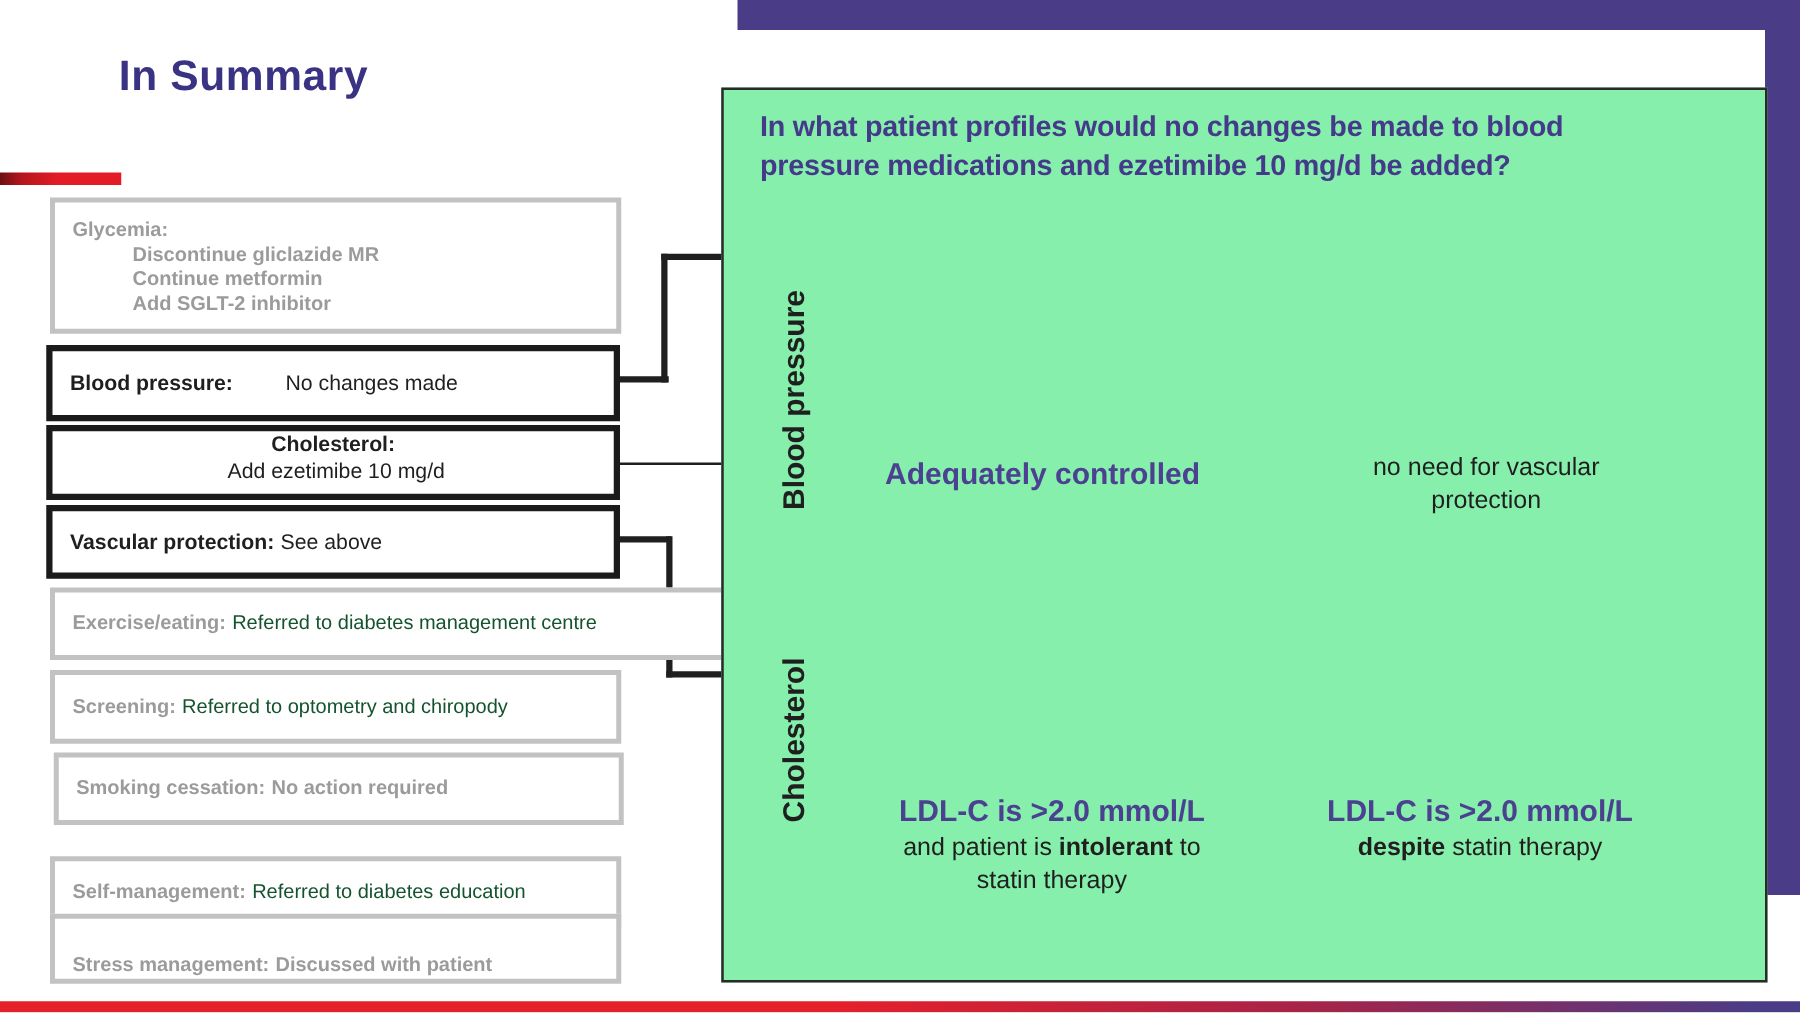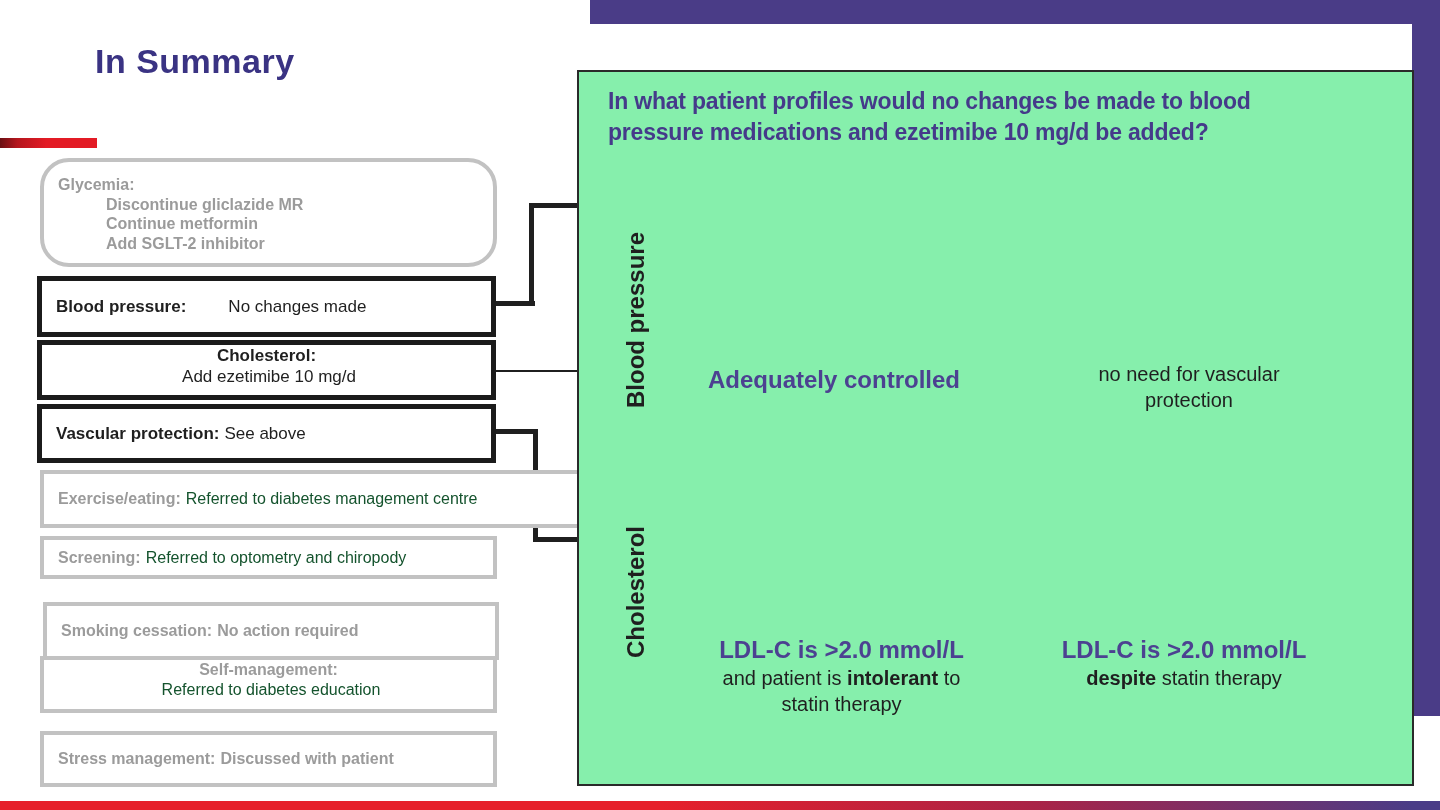--- a/index.html
+++ b/index.html
@@ -19,21 +19,21 @@
   
   .sbox{position:absolute;background:#fff;box-sizing:border-box;display:flex;align-items:center;padding:0 14px;font-size:17px;line-height:1.25;}
   .sbox.active{border:5px solid #1b1b1b;color:#1f1f1f;}
   .sbox.muted{border:4px solid #c2c2c2;color:#9b9b9b;font-size:16px;}
   .sbox .lbl{font-weight:bold;white-space:nowrap;}
   .sbox .val{margin-left:5px;white-space:nowrap;}
   .sbox.active .lbl,.sbox.active .val{color:#1f1f1f;}
   .sbox.muted .lbl{color:#9b9b9b;}
   .sbox.muted .val{color:#14532d;}
   .sbox.muted .val.boldval{font-weight:bold;color:#9b9b9b;}
-  .glycemia{display:block;padding-top:13px;font-size:15px;font-weight:bold;color:#9b9b9b;border-radius:29px;}
+  .glycemia{display:block;padding-top:13px;font-size:15px;font-weight:bold;color:#9b9b9b;}
   .glycemia .gline{margin-left:48px;line-height:19.5px;}
   .glycemia .ghead{line-height:19.5px;}
   
   .conn{position:absolute;background:#1f1f1f;}
   
   .panel{position:absolute;left:577px;top:22px;width:837px;height:716px;background:#86efac;
     border:2px solid #2a2a2a;box-sizing:border-box;margin-top:48px;}
   .panel-question{position:absolute;left:29px;top:14px;width:800px;
     font-size:23px;font-weight:bold;color:#453a8a;line-height:31px;letter-spacing:-0.2px;}
   .vlabel{position:absolute;width:230px;height:40px;line-height:40px;text-align:center;
@@ -90,36 +90,36 @@
   <div class="sbox active" style="left:37px;top:404px;width:459px;height:59px;">
     <span class="lbl">Vascular protection:</span>
     <span class="val">See above</span>
   </div>
 
   <div class="sbox muted" style="left:40px;top:470px;width:541px;height:58px;">
     <span class="lbl">Exercise/eating:</span>
     <span class="val">Referred to diabetes management centre</span>
   </div>
 
-  <div class="sbox muted" style="left:40px;top:536px;width:457px;height:43px;">
+  <div class="sbox muted" style="left:40px;top:536px;width:457px;height:59px;">
     <span class="lbl">Screening:</span>
     <span class="val">Referred to optometry and chiropody</span>
   </div>
 
   <div class="sbox muted" style="left:43px;top:602px;width:456px;height:58px;">
     <span class="lbl">Smoking cessation:</span>
     <span class="val boldval">No action required</span>
   </div>
 
-  <div class="sbox muted" style="left:40px;top:656px;width:457px;height:57px;flex-direction:column;">
+  <div class="sbox muted" style="left:40px;top:685px;width:457px;height:57px;">
     <span class="lbl">Self-management:</span>
     <span class="val">Referred to diabetes education</span>
   </div>
 
-  <div class="sbox muted" style="left:40px;top:731px;width:457px;height:56px;">
+  <div class="sbox muted" style="left:40px;top:731px;width:457px;height:56px;align-items:flex-end;">
     <span class="lbl">Stress management:</span>
     <span class="val boldval">Discussed with patient</span>
   </div>
 
   <div class="panel">
 
     <div class="panel-question">
       <div>In what patient profiles would no changes be made to blood</div>
       <div>pressure medications and ezetimibe 10 mg/d be added?</div>
     </div>

